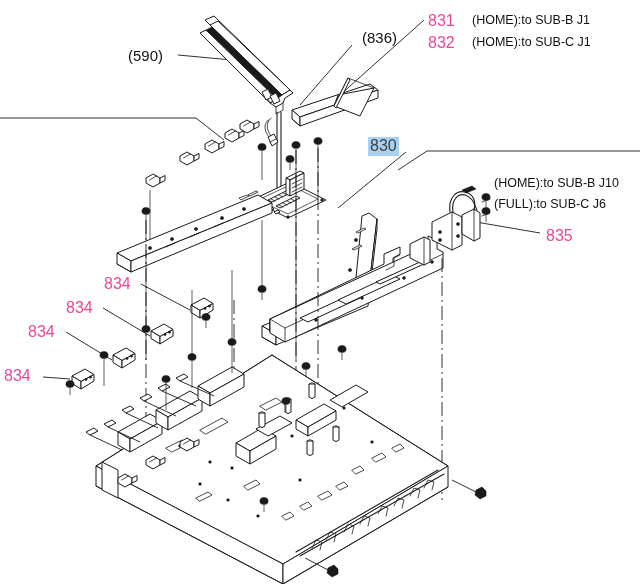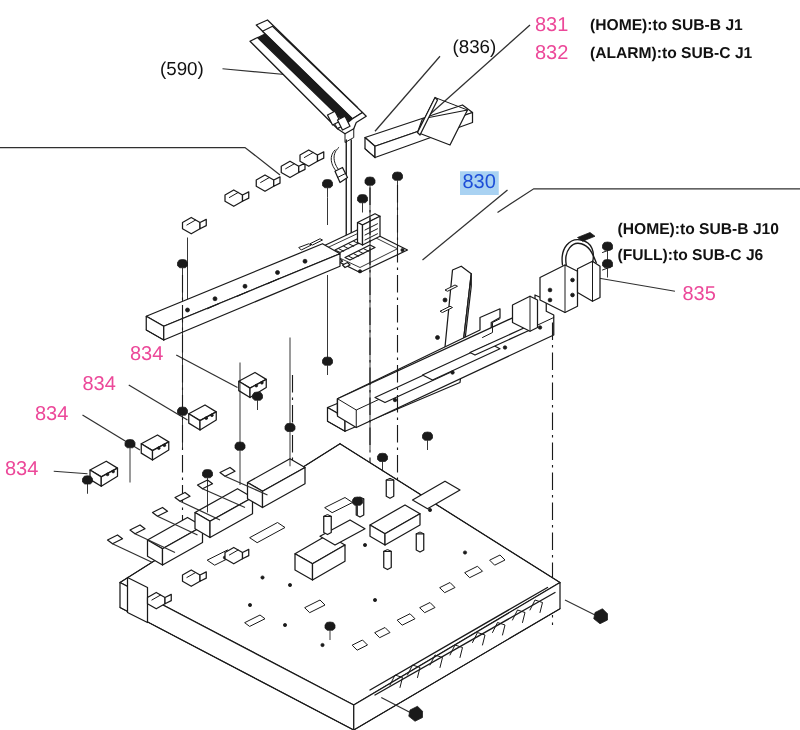--- a/index.html
+++ b/index.html
@@ -29,28 +29,27 @@
     line-height: 1;
     font-family: "Liberation Sans", sans-serif;
   }
   .lbl-black {
     color: #111111;
     font-size: 15px;
   }
   .lbl-note {
     color: #111111;
     font-size: 12.5px;
-    font-weight: bold;
   }
   .lbl-blue {
     color: #ec4899;
     font-size: 16px;
   }
   .lbl-hl {
-    color: #1d4ed8;
+    color: #404040;
     font-size: 16px;
     background: #a9d2f2;
     padding: 1px 2px 2px 2px;
   }
 </style>
 </head>
 <body>
 
 <div id="stage">
 
@@ -459,19 +458,19 @@
 
   <div class="lbl lbl-blue" style="left:66px; top:300px;">834</div>
 
   <div class="lbl lbl-blue" style="left:28px; top:324px;">834</div>
 
   <div class="lbl lbl-blue" style="left:4px; top:368px;">834</div>
 
 
   <div class="lbl lbl-note" style="left:472px; top:14px;">(HOME):to SUB-B J1</div>
 
-  <div class="lbl lbl-note" style="left:472px; top:36px;">(ALARM):to SUB-C J1</div>
+  <div class="lbl lbl-note" style="left:472px; top:36px;">(HOME):to SUB-C J1</div>
 
   <div class="lbl lbl-note" style="left:494px; top:177px;">(HOME):to SUB-B J10</div>
 
   <div class="lbl lbl-note" style="left:494px; top:198px;">(FULL):to SUB-C J6</div>
 
 </div>
 
 </body></html>

